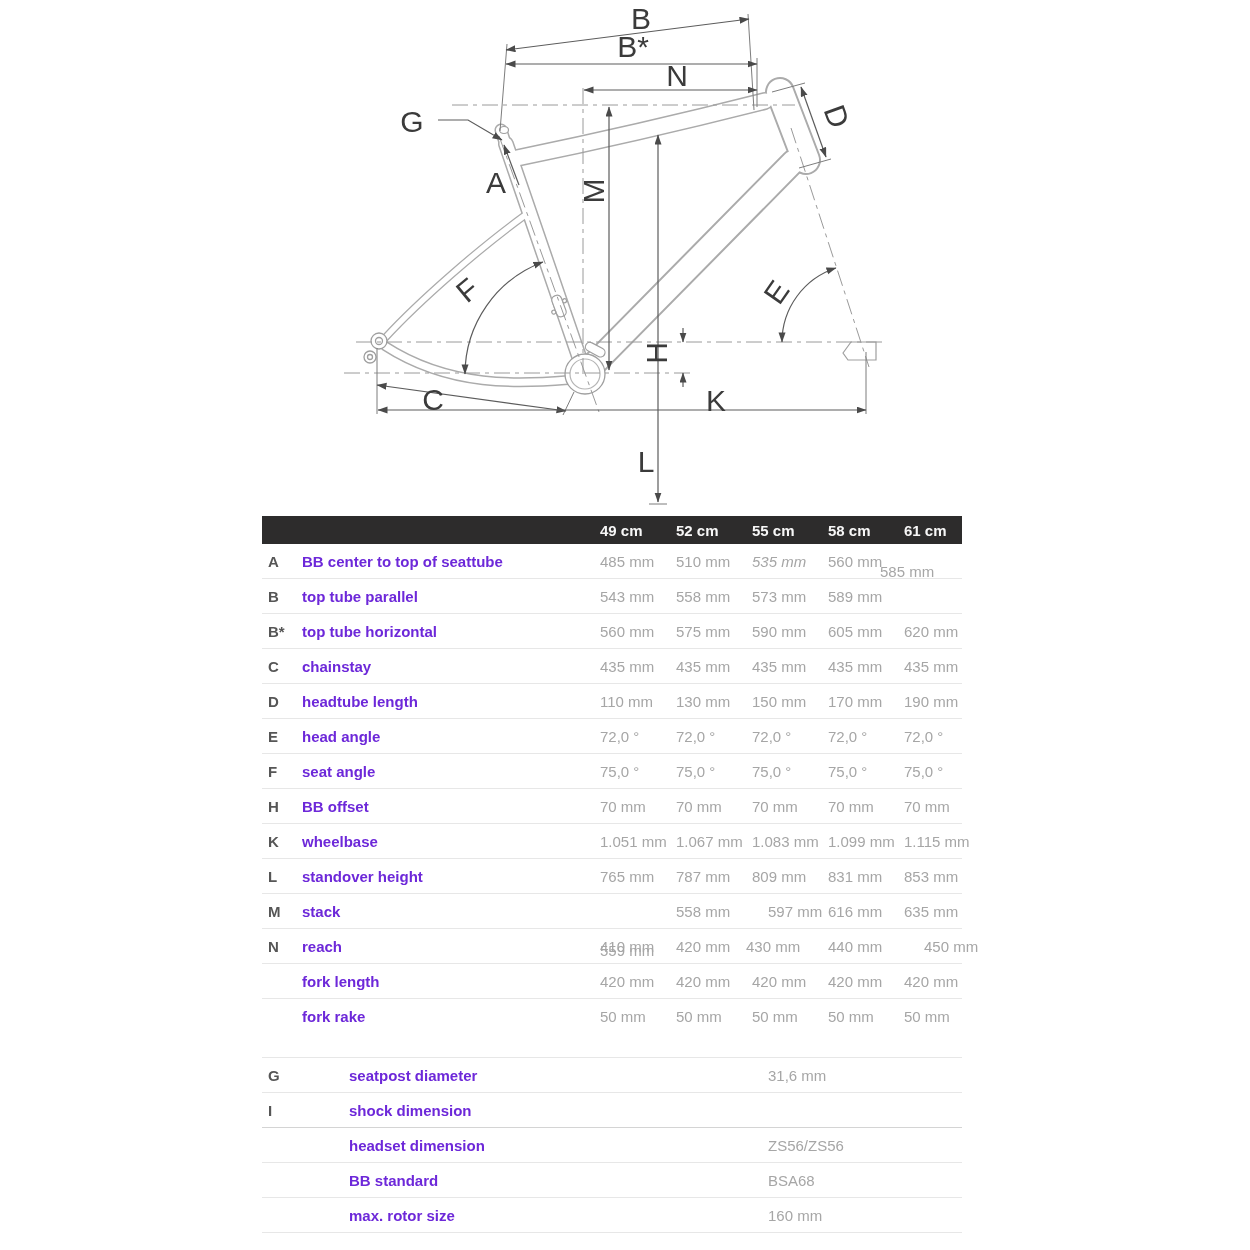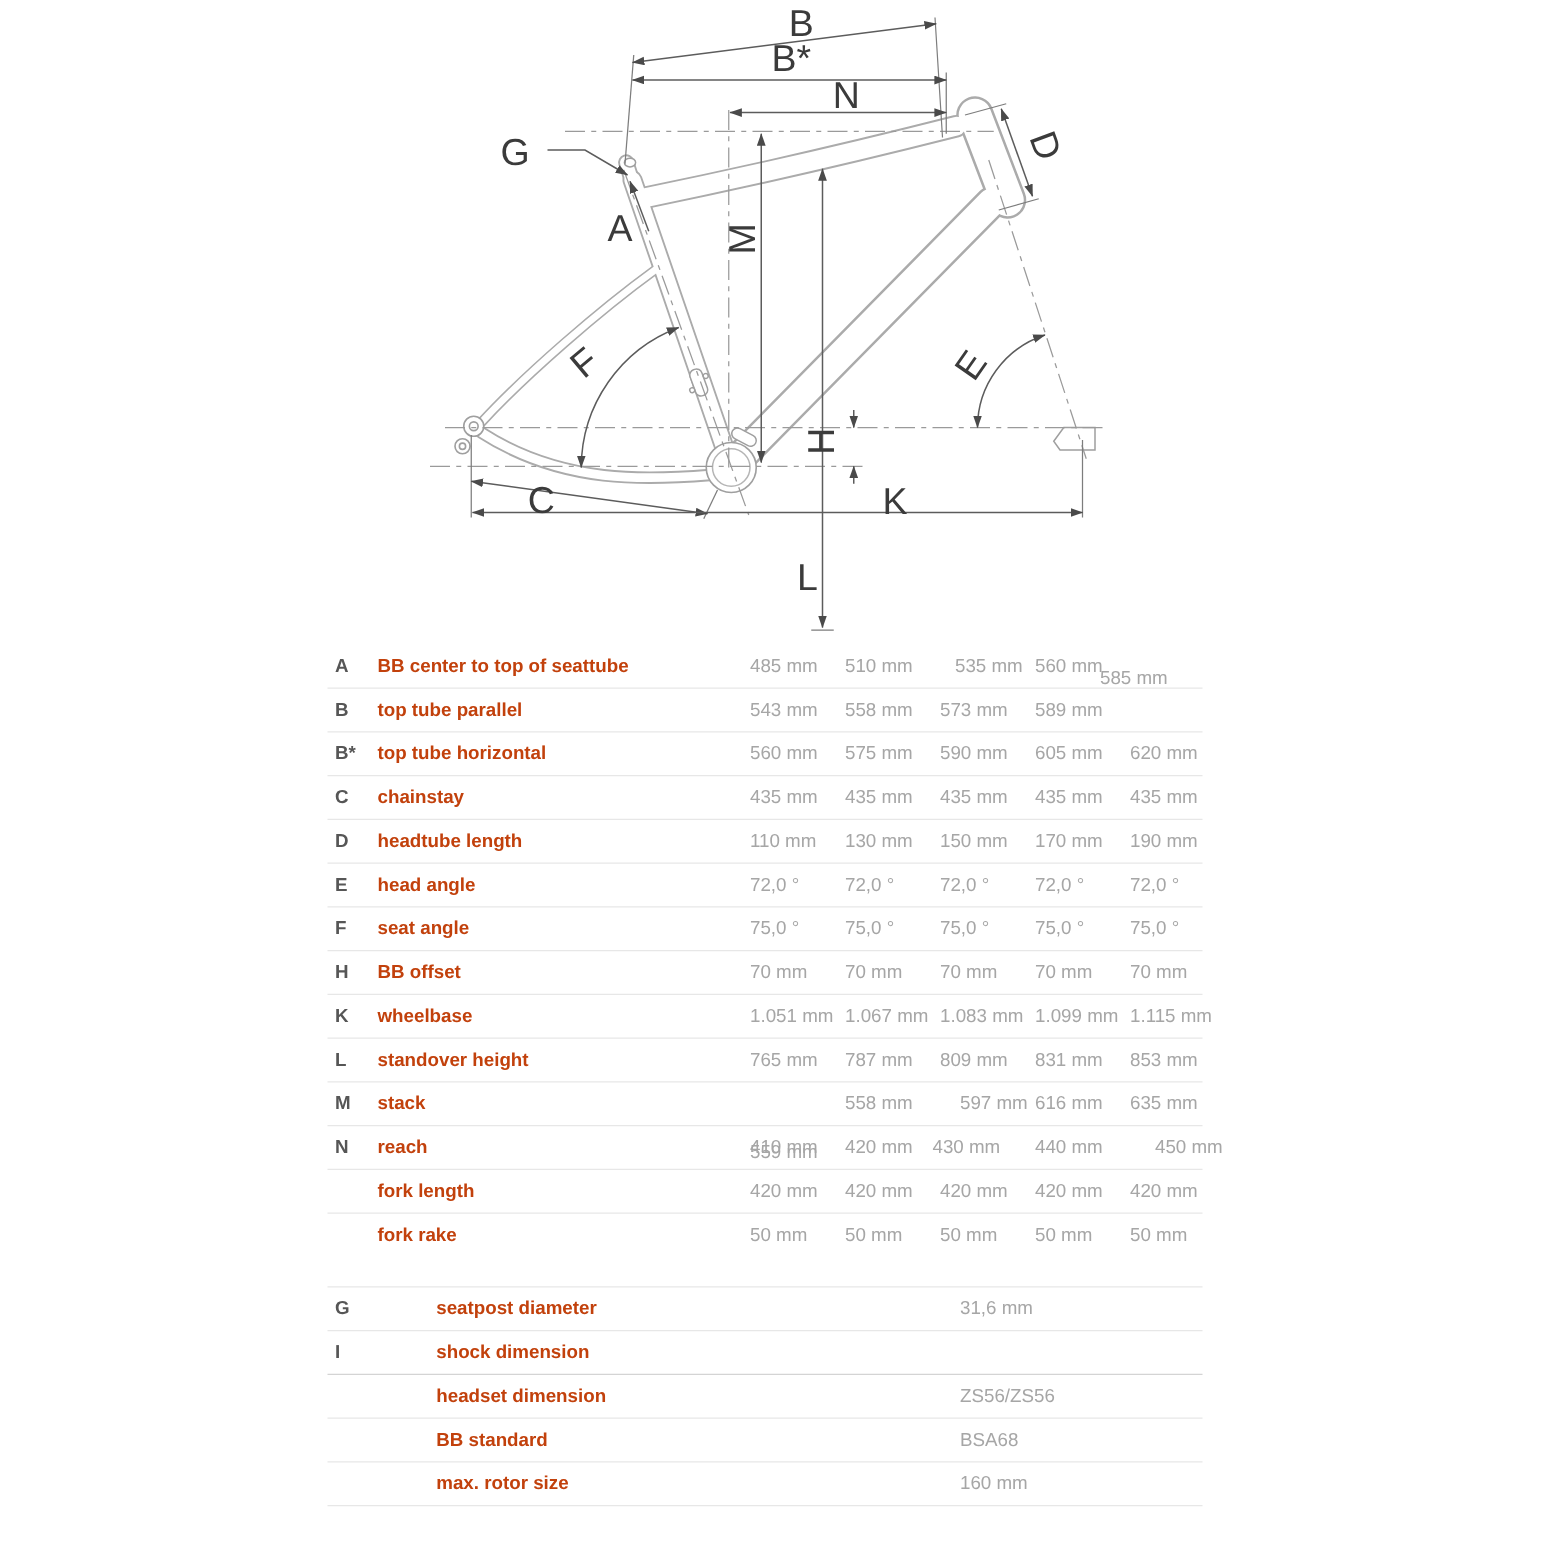--- a/index.html
+++ b/index.html
@@ -9,21 +9,21 @@
   svg text{font-family:"Liberation Sans", sans-serif;fill:#3b3b3b;font-size:30px;}
   .geo-table{position:absolute;left:262px;top:516px;width:700px;}
   .thead{position:relative;height:28px;background:#2d2c2c;}
   .thead span{position:absolute;top:50%;transform:translateY(-50%);
       color:#f7f7f7;font-weight:bold;font-size:15px;white-space:nowrap;}
   .row{position:relative;height:34px;border-bottom:1px solid #e7e7e7;}
   .row.no-border{border-bottom:none;}
   .row span{position:absolute;top:50%;transform:translateY(-50%);
       font-size:15px;white-space:nowrap;}
   .cl{left:6px;font-weight:bold;color:#565656;}
-  .cn{left:40px;font-weight:bold;color:#c2410c;}
+  .cn{left:40px;font-weight:bold;color:#6d28d9;}
   .cv{color:#a6a6a6;}
   .specs{margin-top:24px;border-top:1px solid #e7e7e7;}
   .specs .cn{left:87px;}
   .specs .cv{left:506px;}
   .specs .row:nth-child(2){border-bottom-color:#d4d4d4;}
 </style>
 </head>
 <body>
 
 <div class="diagram-wrap">
@@ -125,27 +125,34 @@
     <text transform="translate(785,298) rotate(-55)">E</text>
     <text transform="translate(667,353) rotate(-90)">H</text>
     <text x="433" y="410">C</text>
     <text x="716" y="411">K</text>
     <text x="646" y="472">L</text>
   </g>
 </svg>
 </div>
 
 <div class="geo-table">
+  <div class="thead" id="thead">
+      <span style="left: 338px;">49 cm</span>
+      <span style="left: 414px;">52 cm</span>
+      <span style="left: 490px;">55 cm</span>
+      <span style="left: 566px;">58 cm</span>
+      <span style="left: 642px;">61 cm</span>
+    </div>
   <div id="rows">
       <div class="row">
         <span class="cl">A</span>
         <span class="cn">BB center to top of seattube</span>
         <span class="cv" style="left: 338px;">485 mm</span>
         <span class="cv" style="left: 414px;">510 mm</span>
-        <span class="cv" style="left: 502px;">535 mm</span>
+        <span class="cv" style="left: 490px; font-style: italic;">535 mm</span>
         <span class="cv" style="left: 566px;">560 mm</span>
         <span class="cv" style="left: 618px; margin-top: 10px;">585 mm</span>
       </div>
       <div class="row">
         <span class="cl">B</span>
         <span class="cn">top tube parallel</span>
         <span class="cv" style="left: 338px;">543 mm</span>
         <span class="cv" style="left: 414px;">558 mm</span>
         <span class="cv" style="left: 490px;">573 mm</span>
         <span class="cv" style="left: 566px;">589 mm</span>

